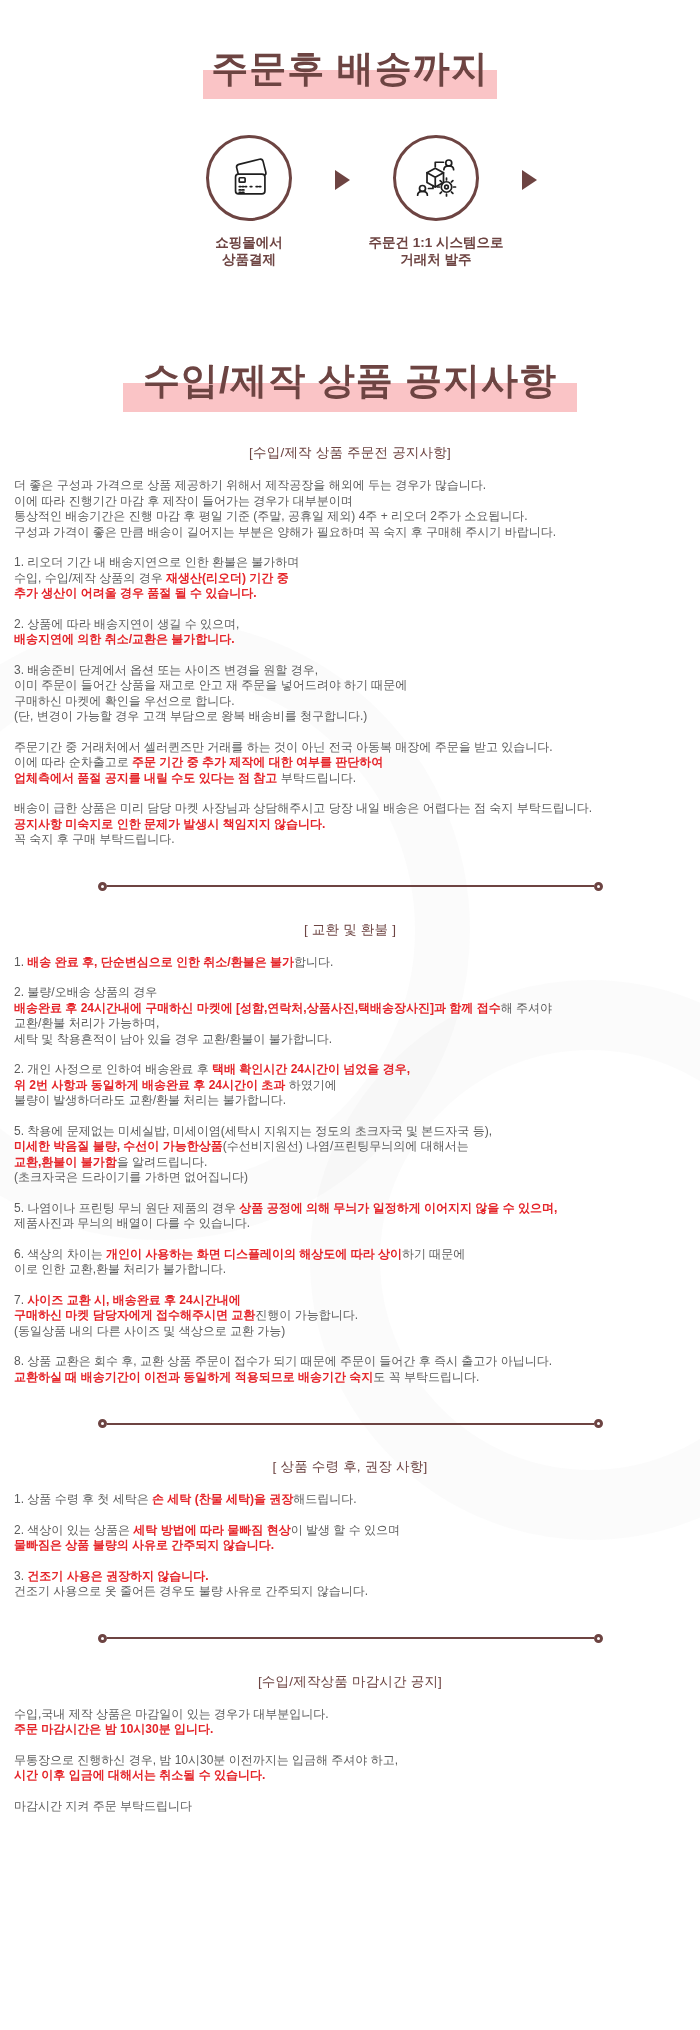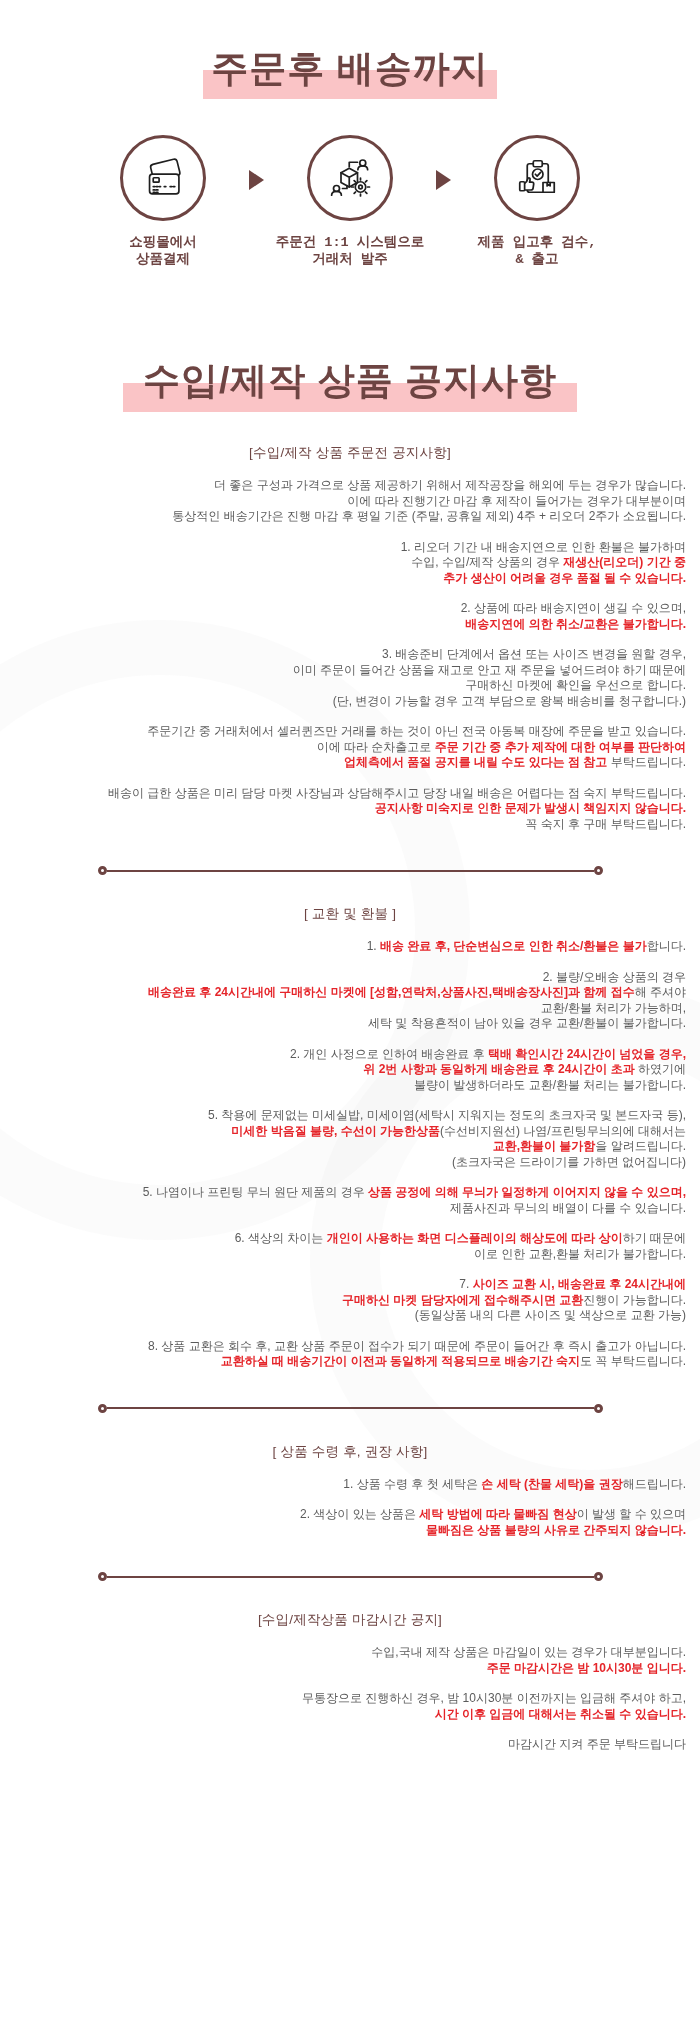--- a/index.html
+++ b/index.html
@@ -22,33 +22,33 @@
   
   .big-title{text-align:center;color:var(--brown);font-weight:800;margin:0;letter-spacing:1px;}
   .t1{font-size:37px;padding-top:44px;}
   .t2{font-size:37px;margin-top:88px;text-decoration:underline;}
   .hl{display:inline-block;padding:0 8px 7px;
       background:linear-gradient(to bottom,transparent 46%,var(--pink) 46%,var(--pink) 97%,transparent 97%);}
   .hl2{padding:0 20px 8px;}
 
   
   .steps{display:flex;justify-content:center;align-items:flex-start;margin-top:34px;}
-  .step{width:172px;display:flex;flex-direction:column;align-items:center;font-family:Liberation Mono, monospace;}
+  .step{width:172px;display:flex;flex-direction:column;align-items:center;}
   .circle{width:86px;height:86px;border:3px solid var(--brown);border-radius:50%;
           display:flex;align-items:center;justify-content:center;background:#fff;}
   .caption{margin-top:13px;text-align:center;color:var(--brown);font-weight:700;
            font-size:13.5px;line-height:17px;}
   .arrow{width:0;height:0;border-left:15px solid var(--brown);
          border-top:10px solid transparent;border-bottom:10px solid transparent;margin-top:35px;}
 
   
   #sections{position:relative;}
   .sec-heading{color:var(--brown);font-size:13.5px;font-weight:400;text-align:center;
                margin:30px 0 16px;letter-spacing:.2px;}
-  .block{font-size:12px;color:var(--body);text-align:right;line-height:15.5px;
+  .block{font-size:12px;color:var(--body);text-align:left;line-height:15.5px;
          margin:0 14px 15px;}
   .red{color:var(--red);font-weight:700;}
   .txt{color:var(--body);}
 
   .divider{display:flex;align-items:center;width:505px;margin:34px auto 28px;}
   .divider .line{flex:1;height:2px;background:var(--brown);}
   .divider .ring{width:9px;height:9px;border:3px solid var(--brown);border-radius:50%;background:#fff;flex:0 0 auto;}
 
   .ic g{fill:none;stroke:var(--ink);stroke-width:2.3;stroke-linecap:round;stroke-linejoin:round;}
 </style>
@@ -102,49 +102,29 @@
         </svg>
       </div>
       <div class="caption">
         <span>주문건 1:1 시스템으로</span><br>
         <span>거래처 발주</span>
       </div>
     </div>
 
     <div class="arrow"></div>
 
-    <div class="step">
-      <div class="circle">
-        <svg class="ic" viewBox="0 0 64 64" width="48" height="48">
-          <g>
-            <rect x="19" y="13" width="28" height="38" rx="3"></rect>
-            <rect x="27" y="9" width="12" height="8" rx="2" fill="#fff"></rect>
-            <circle cx="33" cy="27" r="7" fill="#fff"></circle>
-            <path d="M29.8 27l2.4 2.4 4.6-4.8"></path>
-            <path d="M16 48h7.5c2 0 3.1-1 3.3-2.6l.8-5.4c.2-1.5-.8-2.5-2.3-2.5h-3.2c.5-1.5.8-3 .6-4.5-.3-1.8-2.6-1.8-3 0-.6 2.6-1.7 4.6-3.7 5.8" fill="#fff"></path>
-            <rect x="9" y="37" width="6.5" height="12" rx="1.5" fill="#fff"></rect>
-            <rect x="40" y="38" width="15" height="13" fill="#fff"></rect>
-            <path d="M45.5 38v4.5l2-1.5 2 1.5V38"></path>
-          </g>
-        </svg>
-      </div>
-      <div class="caption">
-        <span>제품 입고후 검수,</span><br>
-        <span>&amp; 출고</span>
-      </div>
-    </div>
 
   </div>
 
   <h2 class="big-title t2"><span class="hl hl2">수입/제작 상품 공지사항</span></h2>
 
   <div id="sections">
       <section>
         <h3 class="sec-heading">[수입/제작 상품 주문전 공지사항]</h3>
-        <p class="block"><span class="txt">더 좋은 구성과 가격으로 상품 제공하기 위해서 제작공장을 해외에 두는 경우가 많습니다.</span><br><span class="txt">이에 따라 진행기간 마감 후 제작이 들어가는 경우가 대부분이며</span><br><span class="txt">통상적인 배송기간은 진행 마감 후 평일 기준 (주말, 공휴일 제외) 4주 + 리오더 2주가 소요됩니다.</span><br></p>
+        <p class="block"><span class="txt">더 좋은 구성과 가격으로 상품 제공하기 위해서 제작공장을 해외에 두는 경우가 많습니다.</span><br><span class="txt">이에 따라 진행기간 마감 후 제작이 들어가는 경우가 대부분이며</span><br><span class="txt">통상적인 배송기간은 진행 마감 후 평일 기준 (주말, 공휴일 제외) 4주 + 리오더 2주가 소요됩니다.</span><br><span class="txt">구성과 가격이 좋은 만큼 배송이 길어지는 부분은 양해가 필요하며 꼭 숙지 후 구매해 주시기 바랍니다.</span></p>
         <p class="block"><span class="txt">1. 리오더 기간 내 배송지연으로 인한 환불은 불가하며</span><br><span class="txt">수입, 수입/제작 상품의 경우 </span><span class="red">재생산(리오더) 기간 중</span><br><span class="red">추가 생산이 어려울 경우 품절 될 수 있습니다.</span></p>
         <p class="block"><span class="txt">2. 상품에 따라 배송지연이 생길 수 있으며,</span><br><span class="red">배송지연에 의한 취소/교환은 불가합니다.</span></p>
         <p class="block"><span class="txt">3. 배송준비 단계에서 옵션 또는 사이즈 변경을 원할 경우,</span><br><span class="txt">이미 주문이 들어간 상품을 재고로 안고 재 주문을 넣어드려야 하기 때문에</span><br><span class="txt">구매하신 마켓에 확인을 우선으로 합니다.</span><br><span class="txt">(단, 변경이 가능할 경우 고객 부담으로 왕복 배송비를 청구합니다.)</span></p>
         <p class="block"><span class="txt">주문기간 중 거래처에서 셀러퀸즈만 거래를 하는 것이 아닌 전국 아동복 매장에 주문을 받고 있습니다.</span><br><span class="txt">이에 따라 순차출고로 </span><span class="red">주문 기간 중 추가 제작에 대한 여부를 판단하여</span><br><span class="red">업체측에서 품절 공지를 내릴 수도 있다는 점 참고</span><span class="txt"> 부탁드립니다.</span></p>
         <p class="block"><span class="txt">배송이 급한 상품은 미리 담당 마켓 사장님과 상담해주시고 당장 내일 배송은 어렵다는 점 숙지 부탁드립니다.</span><br><span class="red">공지사항 미숙지로 인한 문제가 발생시 책임지지 않습니다.</span><br><span class="txt">꼭 숙지 후 구매 부탁드립니다.</span></p>
       </section>
       <div class="divider">
         <span class="ring"></span>
         <span class="line"></span>
         <span class="ring"></span>
@@ -162,20 +142,21 @@
       </section>
       <div class="divider">
         <span class="ring"></span>
         <span class="line"></span>
         <span class="ring"></span>
       </div>
       <section>
         <h3 class="sec-heading">[ 상품 수령 후, 권장 사항]</h3>
         <p class="block"><span class="txt">1. 상품 수령 후 첫 세탁은 </span><span class="red">손 세탁 (찬물 세탁)을 권장</span><span class="txt">해드립니다.</span></p>
         <p class="block"><span class="txt">2. 색상이 있는 상품은 </span><span class="red">세탁 방법에 따라 물빠짐 현상</span><span class="txt">이 발생 할 수 있으며</span><br><span class="red">물빠짐은 상품 불량의 사유로 간주되지 않습니다.</span></p>
+        <p class="block"><span class="txt">3. </span><span class="red">건조기 사용은 권장하지 않습니다.</span><br><span class="txt">건조기 사용으로 옷 줄어든 경우도 불량 사유로 간주되지 않습니다.</span></p>
       </section>
       <div class="divider">
         <span class="ring"></span>
         <span class="line"></span>
         <span class="ring"></span>
       </div>
       <section>
         <h3 class="sec-heading">[수입/제작상품 마감시간 공지]</h3>
         <p class="block"><span class="txt">수입,국내 제작 상품은 마감일이 있는 경우가 대부분입니다.</span><br><span class="red">주문 마감시간은 밤 10시30분 입니다.</span></p>
         <p class="block"><span class="txt">무통장으로 진행하신 경우, 밤 10시30분 이전까지는 입금해 주셔야 하고,</span><br><span class="red">시간 이후 입금에 대해서는 취소될 수 있습니다.</span></p>

